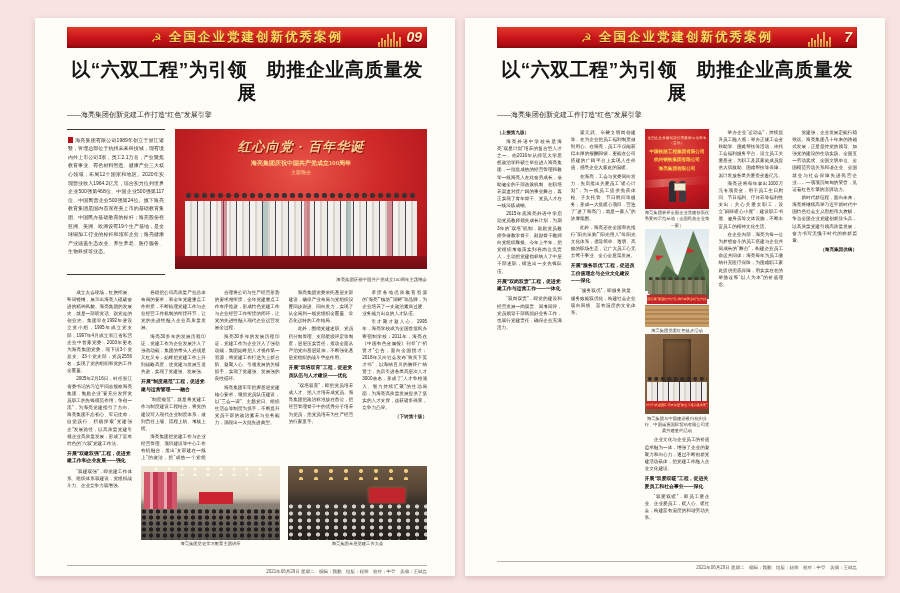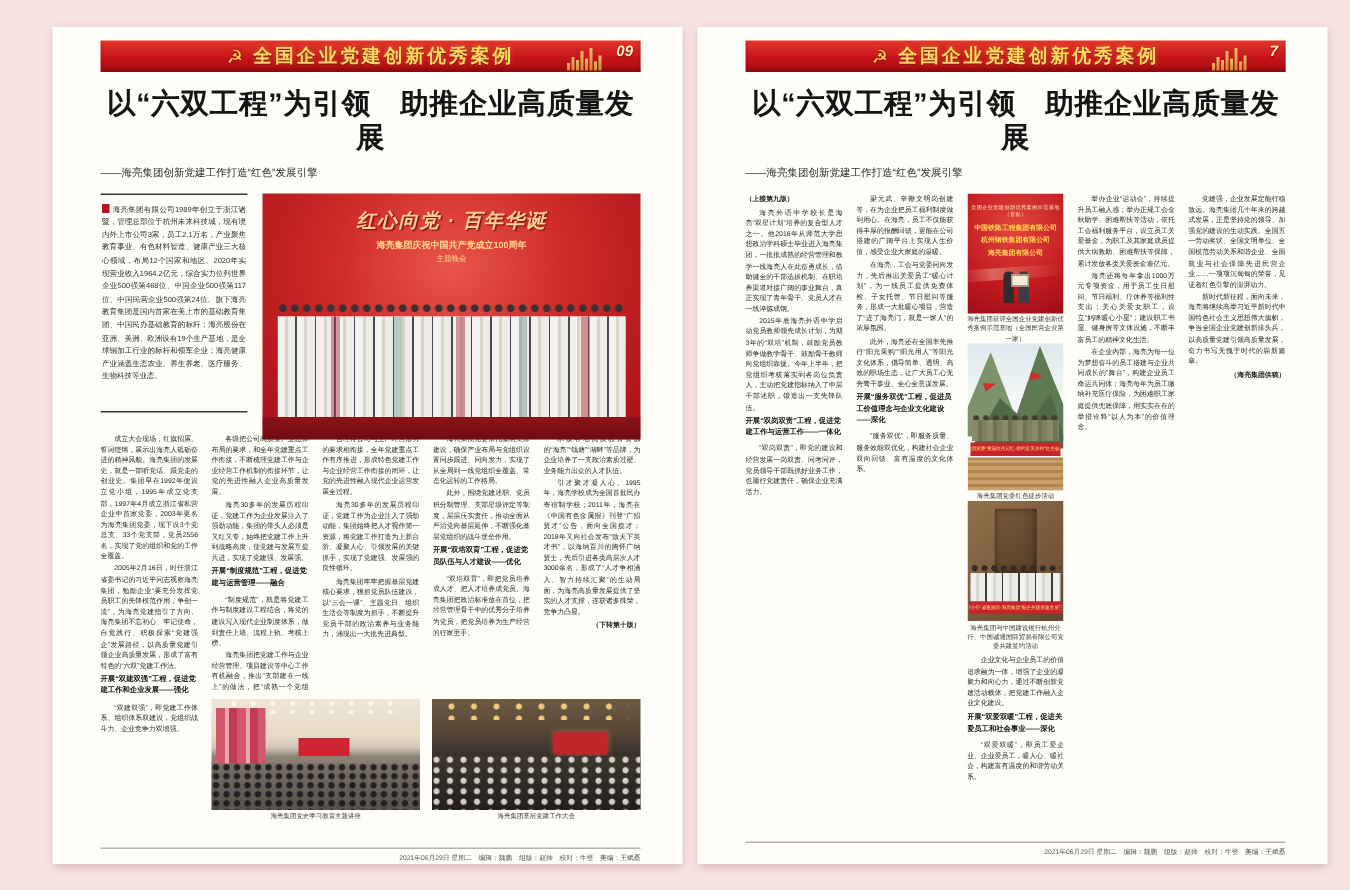--- a/index.html
+++ b/index.html
@@ -16,34 +16,34 @@
   .emblem{color:#ffd34d;font-size:12px;margin-right:7px;line-height:1;text-shadow:0 0 2px #7d0a0a;}
   .banner-title{color:#ffd95e;font-weight:bold;font-size:12.5px;letter-spacing:2px;
           text-shadow:0 1px 1px #6f0707,0 0 3px rgba(255,220,120,.45);white-space:nowrap;}
   .skyline{position:absolute;right:26px;bottom:1px;display:flex;align-items:flex-end;gap:1px;opacity:.9;}
   .skyline i{display:block;width:2px;background:linear-gradient(180deg,#f6cf74,#c99b37);}
   .skyline i:nth-child(1){height:5px;} .skyline i:nth-child(2){height:9px;}
   .skyline i:nth-child(3){height:7px;} .skyline i:nth-child(4){height:13px;}
   .skyline i:nth-child(5){height:8px;} .skyline i:nth-child(6){height:15px;}
   .skyline i:nth-child(7){height:6px;} .skyline i:nth-child(8){height:10px;}
   .pagenum{position:absolute;right:5px;top:2px;color:#ffeec2;font-weight:bold;font-style:italic;
-          font-size:10px;text-shadow:0 1px 1px #70000a;}
+          font-size:14px;text-shadow:0 1px 1px #70000a;}
 
   
   .headline{margin:11px 0 0;font-size:19px;font-weight:800;color:#141414;text-align:center;
           letter-spacing:.5px;line-height:1.2;}
   .subtitle{margin-top:5px;font-size:7px;color:#2b2b2b;text-align:left;}
 
   
   .top-row{margin-top:9px;height:146px;display:flex;gap:10px;}
   .intro{width:98px;box-sizing:border-box;border-top:1.6px solid #3a3a3a;border-bottom:1.6px solid #3a3a3a;
          padding:6px 1px;font-size:5px;line-height:1.72;color:#2c2c2c;text-align:justify;overflow:hidden;}
   .intro-bullet{display:inline-block;width:5px;height:6px;background:#b5121b;margin-right:2px;vertical-align:-1px;}
   figure{margin:0;position:relative;overflow:hidden;}
-  .mainphoto{flex:1;height:164px;background:radial-gradient(ellipse at 50% 30%,#e8554a 0%,#cf2a28 45%,#a50f18 100%);}
+  .mainphoto{flex:1;height:140px;background:radial-gradient(ellipse at 50% 30%,#e8554a 0%,#cf2a28 45%,#a50f18 100%);}
   .slogan{margin-top:9px;text-align:center;font-size:13px;font-weight:bold;font-style:italic;
           color:#f7cf92;text-shadow:1px 1px 1px #7d0a0a;letter-spacing:1px;white-space:nowrap;}
   .ph-line1{margin-top:3px;text-align:center;font-size:6px;font-weight:bold;color:#ffd98c;}
   .ph-line2{margin-top:1px;text-align:center;font-size:5px;color:#ffd98c;}
   .crowd{position:absolute;left:4%;right:4%;bottom:9%;height:46%;}
   .crowd .heads{height:9px;background-image:radial-gradient(circle at 3.5px 3.5px,#3a3136 2.2px,transparent 2.9px);
           background-size:8px 8px;}
   .crowd .bodies{height:calc(100% - 9px);
           background:repeating-linear-gradient(90deg,#f4f2ee 0 5px,#d8d3cb 5px 7px,#efece7 7px 12px,#474855 12px 13px),
           linear-gradient(180deg,#efece7,#cdc8c0);}

